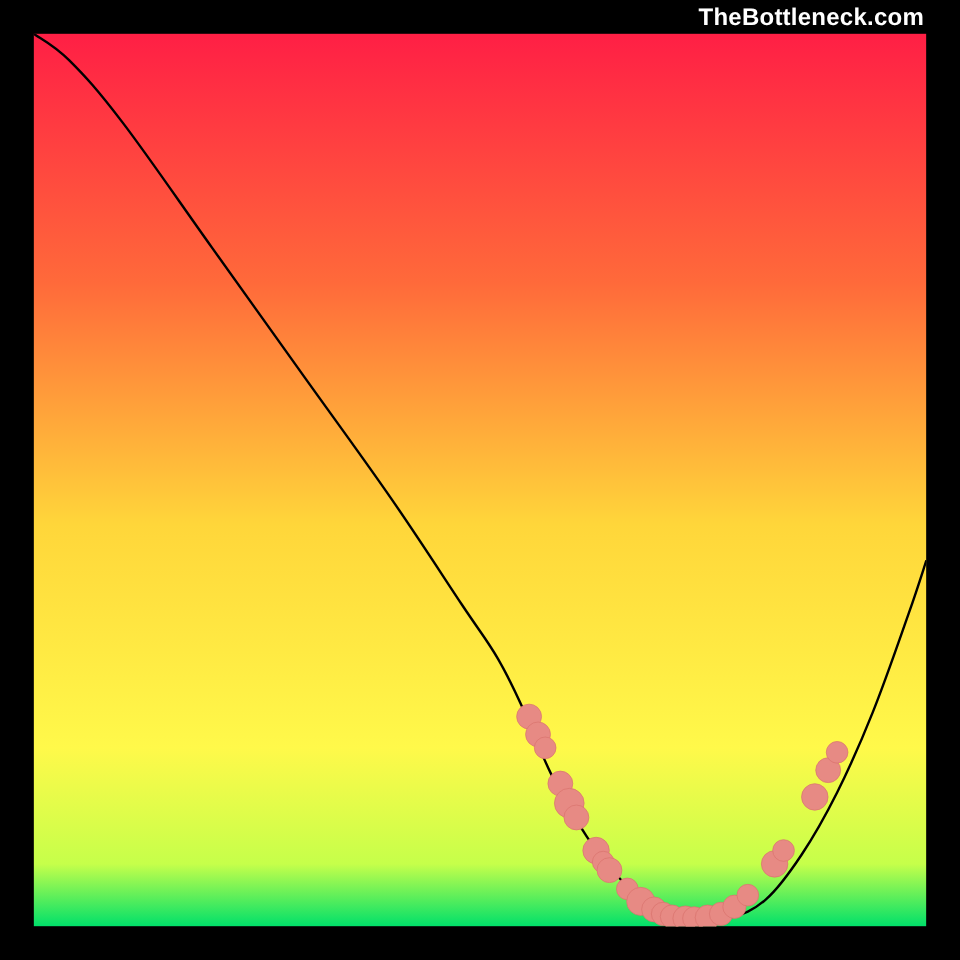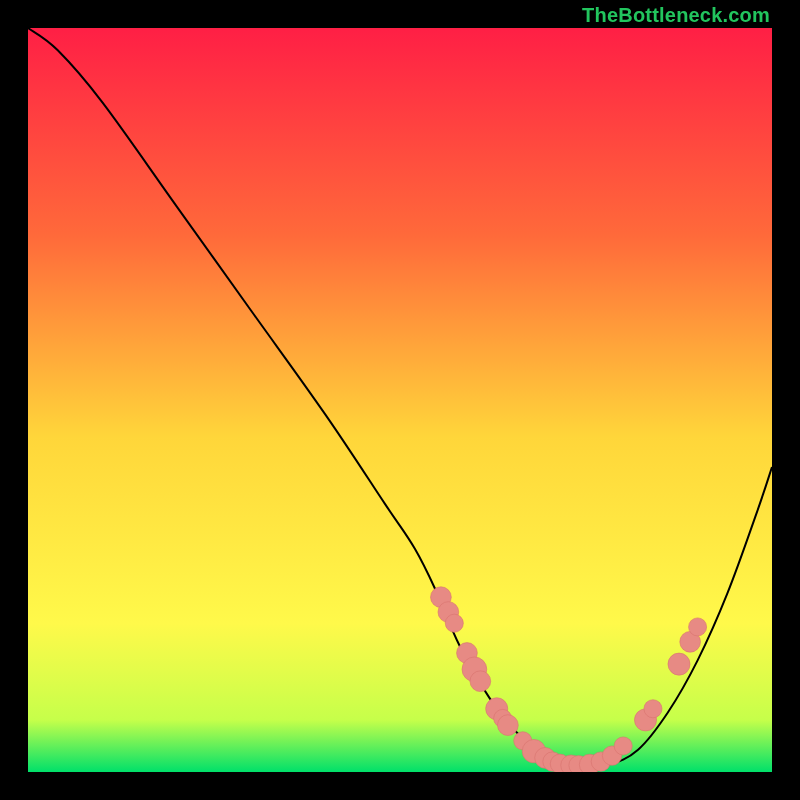--- a/index.html
+++ b/index.html
@@ -18,21 +18,21 @@
     height: 744px;
     background: #000000;
   }
   .watermark {
     position: absolute;
     top: 4px;
     right: 30px;
     font-family: Arial, Helvetica, sans-serif;
     font-size: 20px;
     font-weight: 600;
-    color: #22c55e;
+    color: #ffffff;
     letter-spacing: 0.2px;
     text-align: right;
   }
   svg {
     display: block;
   }
 </style>
 </head>
 <body>
 

